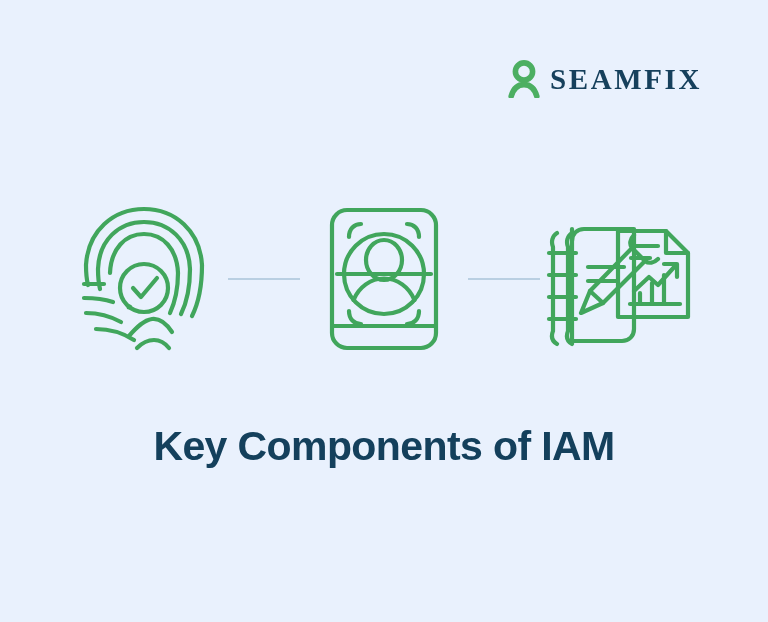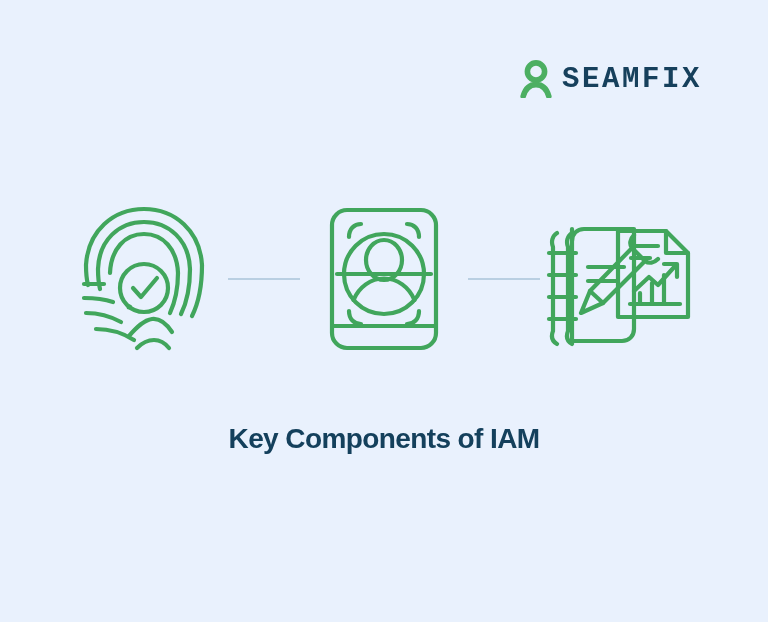--- a/index.html
+++ b/index.html
@@ -32,21 +32,21 @@
     gap: 9px;
     height: 42px;
   }
   .brand-mark {
     width: 34px;
     height: 38px;
     display: block;
     flex: none;
   }
   .brand-name {
-    font-family: Liberation Mono, monospace;
+    font-family: Liberation Serif, serif;
     font-weight: bold;
     font-size: 29px;
     letter-spacing: 2.6px;
     color: #16405c;
     line-height: 1;
     white-space: nowrap;
   }
 
   
   .icon-row {
@@ -82,21 +82,21 @@
 
   
   .title {
     position: absolute;
     top: 421px;
     left: 0;
     width: 768px;
     text-align: center;
     font-family: "Liberation Sans", sans-serif;
     font-weight: bold;
-    font-size: 28px;
+    font-size: 41px;
     letter-spacing: -0.6px;
     color: #14405c;
     line-height: 1.25;
   }
 </style>
 </head>
 <body>
 
 <div class="canvas">
 

